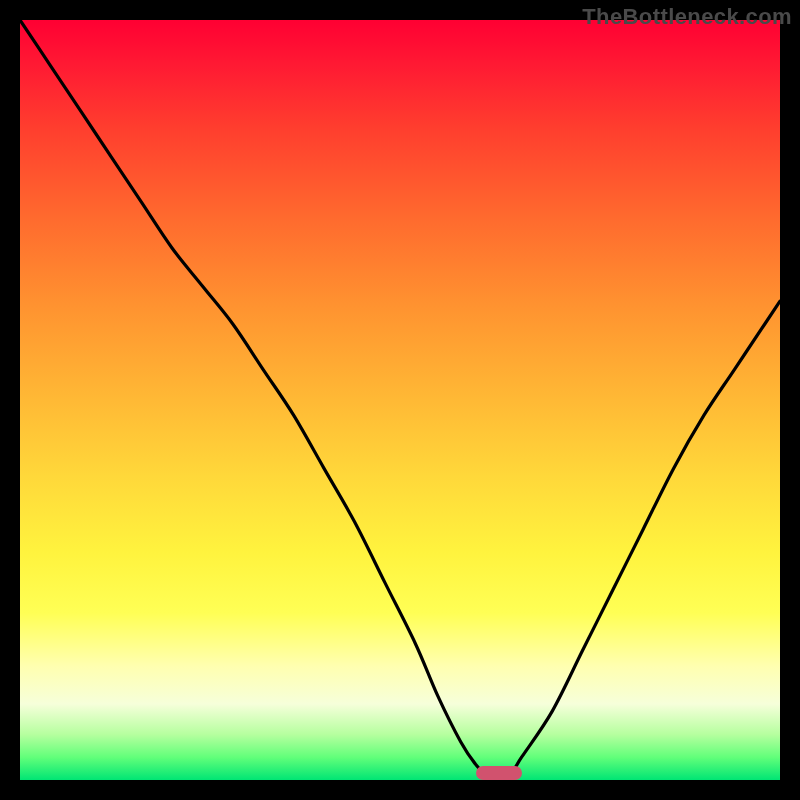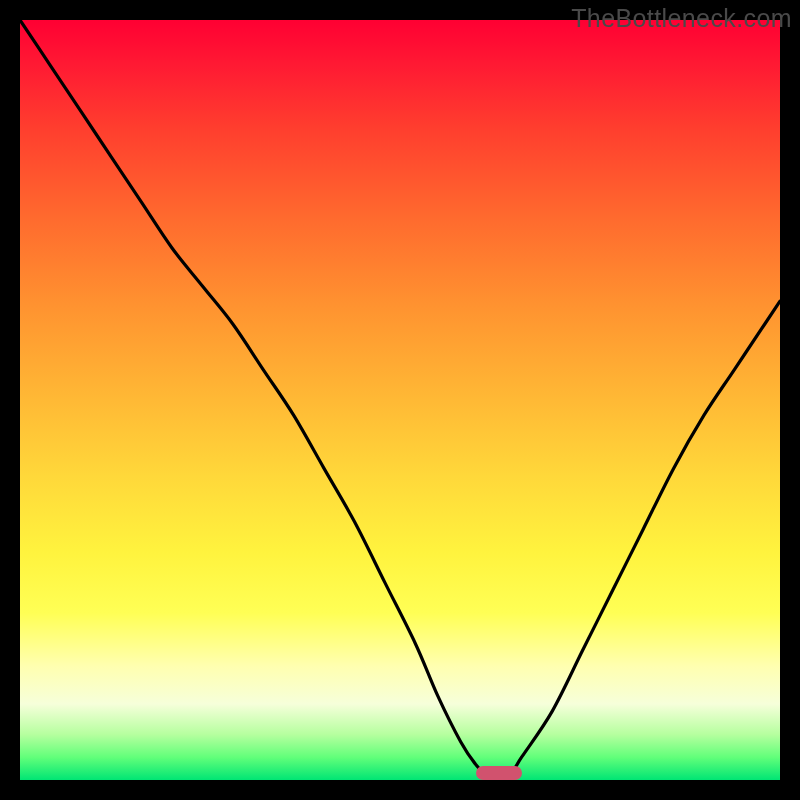--- a/index.html
+++ b/index.html
@@ -49,22 +49,22 @@
       #b6ff9f 94%,
       #62ff7a 97%,
       #00e574 100%
     );
   }
   .watermark {
     position: absolute;
     top: 4px;
     right: 8px;
     color: #4a4a4a;
-    font-size: 25px;
-    font-weight: 400;
+    font-size: 22px;
+    font-weight: 700;
     letter-spacing: 0.4px;
     user-select: none;
   }
   svg.curve {
     position: absolute;
     left: 0;
     top: 0;
     width: 760px;
     height: 760px;
   }

